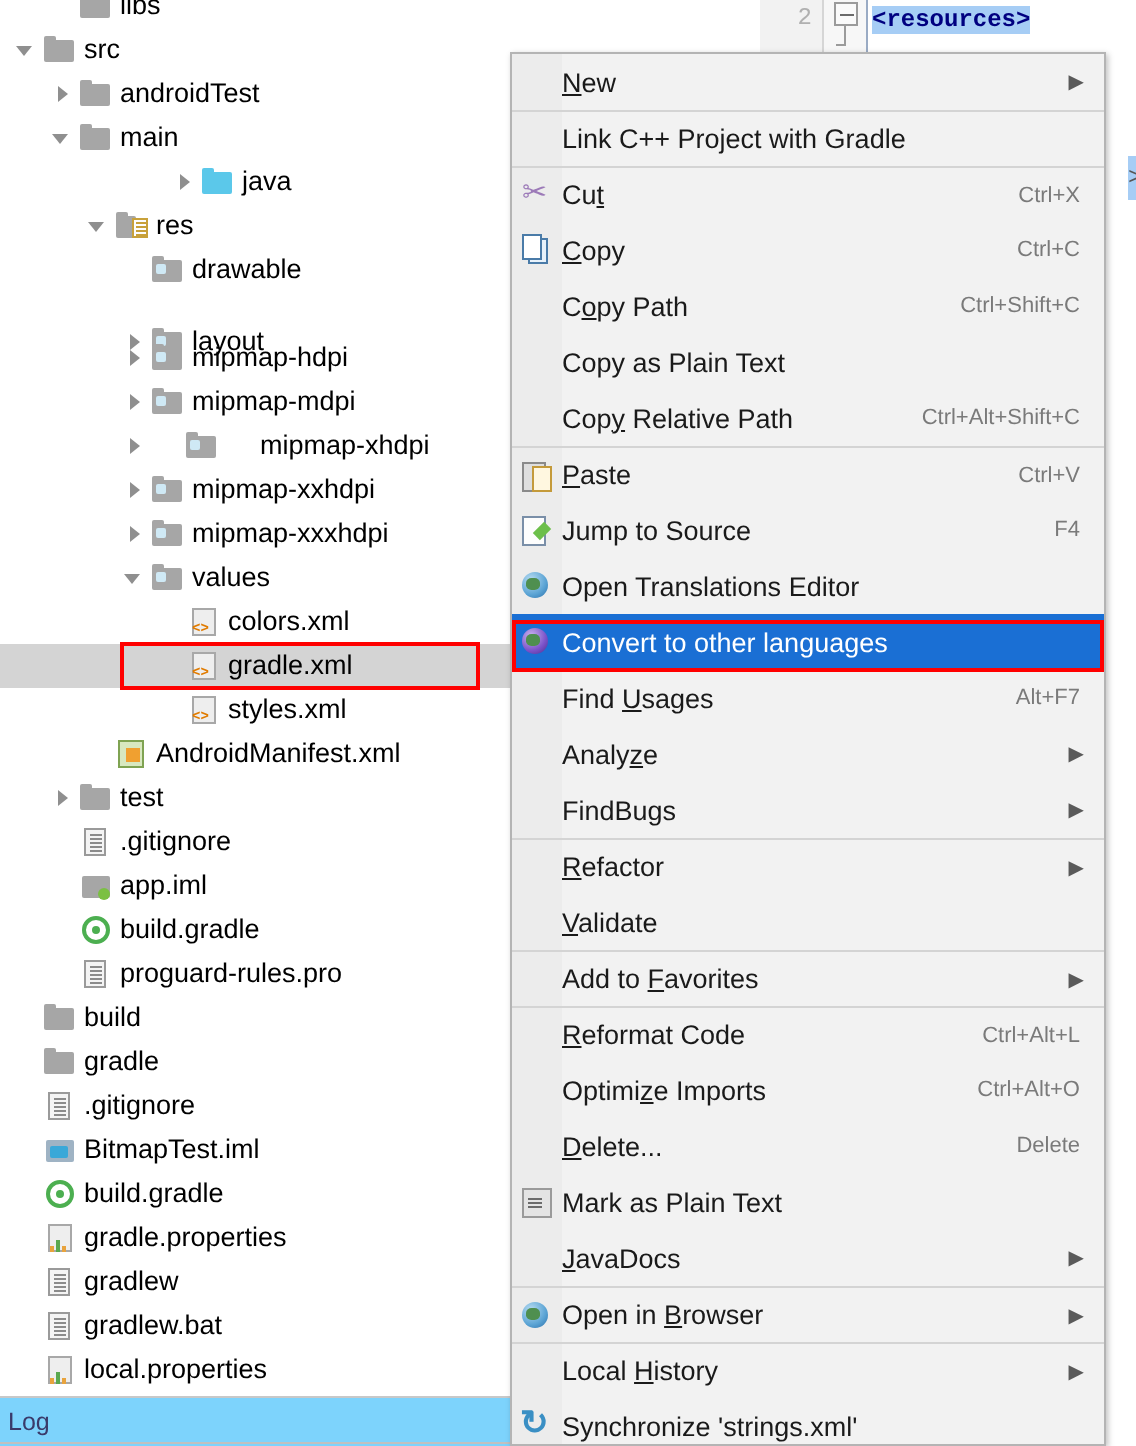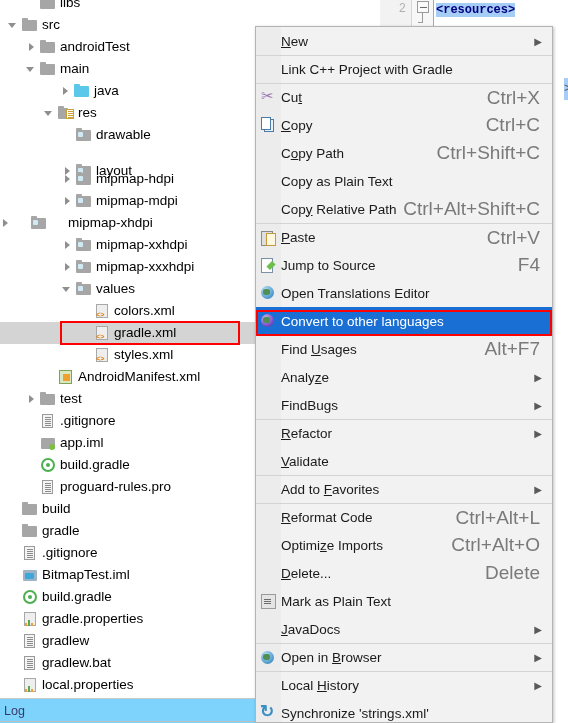--- a/index.html
+++ b/index.html
@@ -184,21 +184,21 @@
     background: #ececec;
   }
   .mi {
     position: relative; height: 28px; display: flex; align-items: center;
     font-size: 13.5px; color: #1a1a1a; padding-left: 25px;
     white-space: nowrap;
   }
   .mi.sep-top { border-top: 1px solid #d4d4d4; }
   .mi .mtext { flex: 1 1 auto; }
   .mi .mtext u { text-decoration: underline; }
-  .mi .mshort { color: #7a7a7a; font-size: 19px; padding-right: 12px; }
+  .mi .mshort { color: #7a7a7a; font-size: 11px; padding-right: 12px; }
   .mi .marrow { padding-right: 10px; color: #5a5a5a; font-size: 10px; }
   .mi .micon {
     position: absolute; left: 4px; top: 6px; width: 16px; height: 16px;
   }
   .mi.hl { background: #1a6fd4; color: #ffffff; }
   .menu-hl-box {
     position: absolute; left: 0px; width: 296px; height: 26px;
     border: 2px solid #ff0000; pointer-events: none; box-sizing: border-box;
   }
 
@@ -314,21 +314,21 @@
         </span>
         <span class="lbl">androidTest</span>
       </div>
       <div class="tree-row" style="top: 58px; padding-left: 26px;">
         <span class="arrow open"></span>
         <span class="ic">
           <span class="folder-gray"></span>
         </span>
         <span class="lbl">main</span>
       </div>
-      <div class="tree-row" style="top: 80px; padding-left: 60px;">
+      <div class="tree-row" style="top: 80px; padding-left: 44px; margin-left: 43px;">
         <span class="arrow closed"></span>
         <span class="ic">
           <span class="folder-blue"></span>
         </span>
         <span class="lbl">java</span>
       </div>
       <div class="tree-row" style="top: 102px; padding-left: 44px;">
         <span class="arrow open"></span>
         <span class="ic">
           <span class="folder-res"></span>
@@ -357,21 +357,21 @@
         </span>
         <span class="lbl">mipmap-hdpi</span>
       </div>
       <div class="tree-row" style="top: 190px; padding-left: 62px;">
         <span class="arrow closed"></span>
         <span class="ic">
           <span class="folder-sub"></span>
         </span>
         <span class="lbl">mipmap-mdpi</span>
       </div>
-      <div class="tree-row" style="top: 212px;  gap: 17px;">
+      <div class="tree-row" style="top: 212px; padding-left: 62px; gap: 17px;">
         <span class="arrow closed"></span>
         <span class="ic">
           <span class="folder-sub"></span>
         </span>
         <span class="lbl">mipmap-xhdpi</span>
       </div>
       <div class="tree-row" style="top: 234px; padding-left: 62px;">
         <span class="arrow closed"></span>
         <span class="ic">
           <span class="folder-sub"></span>

